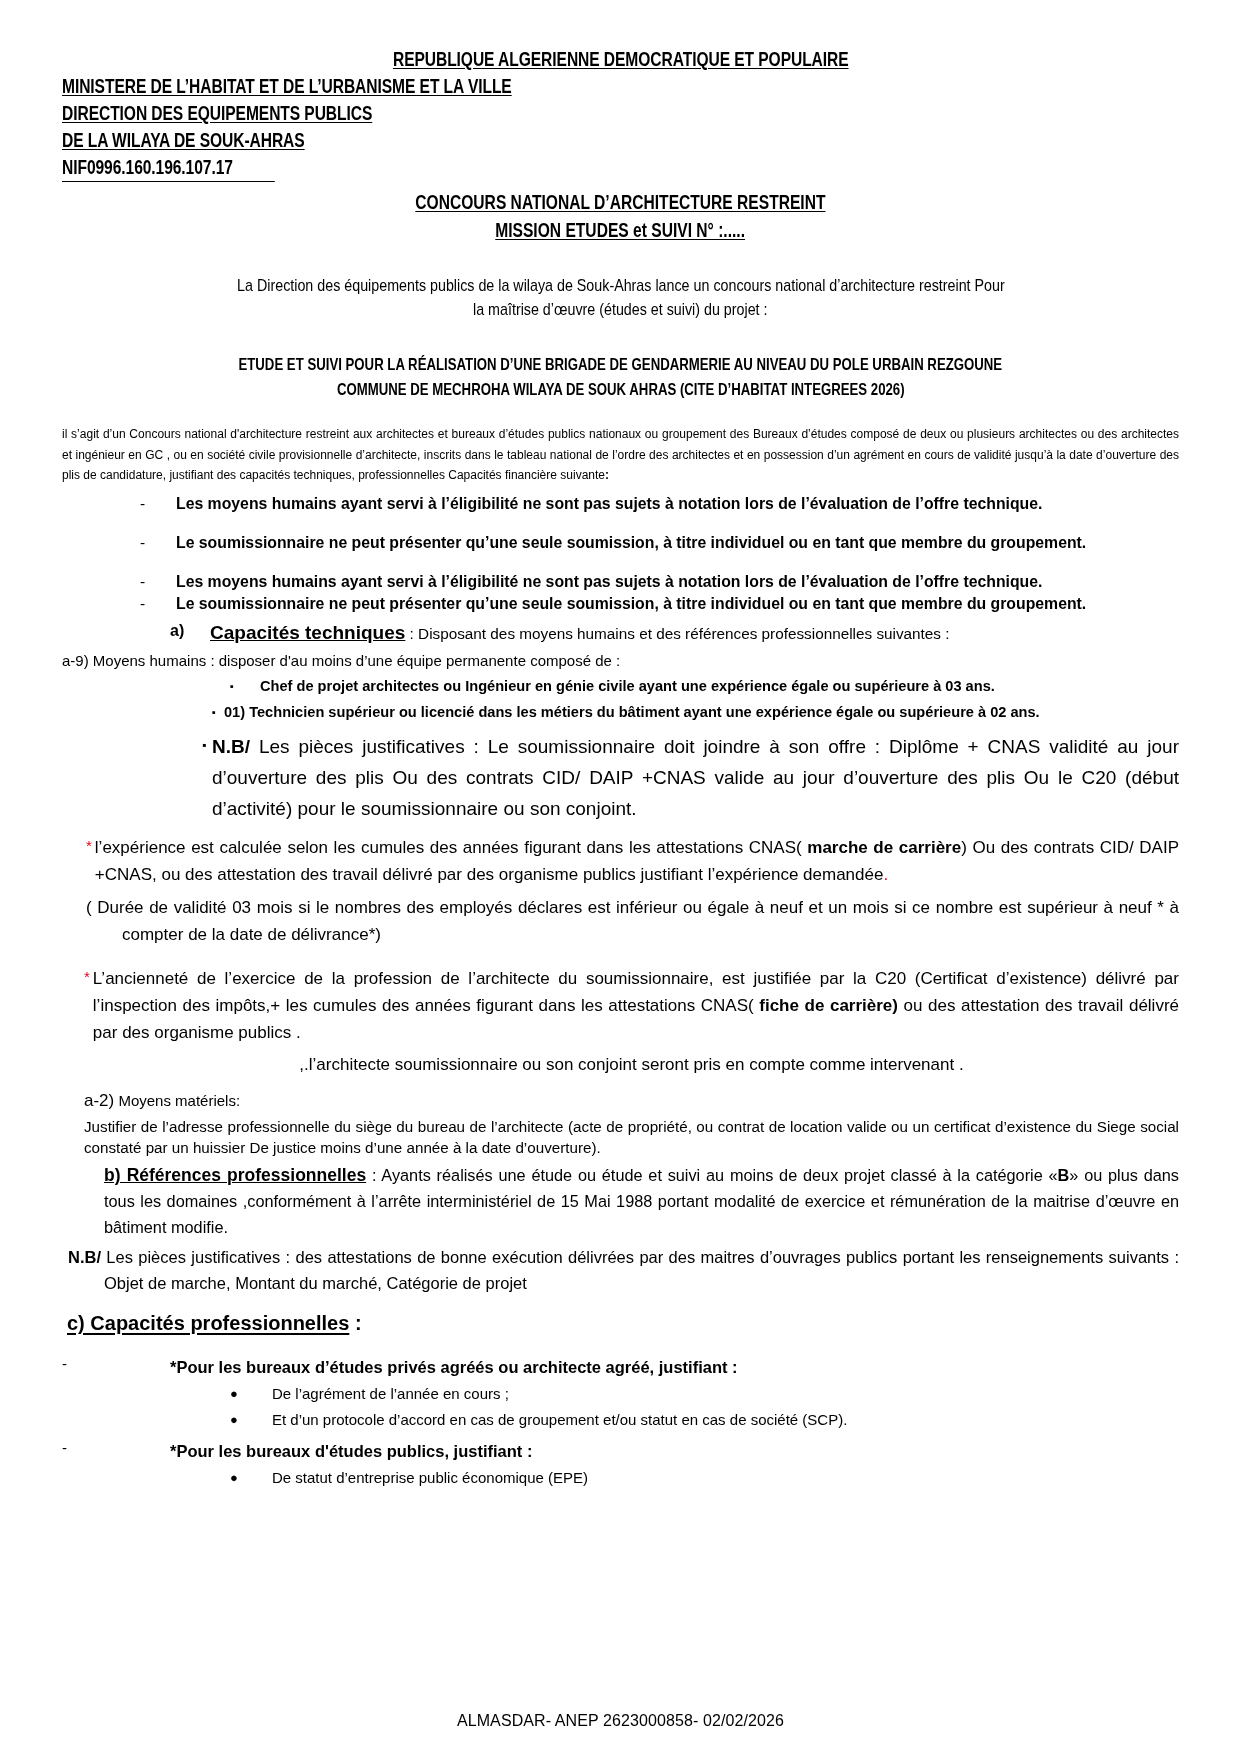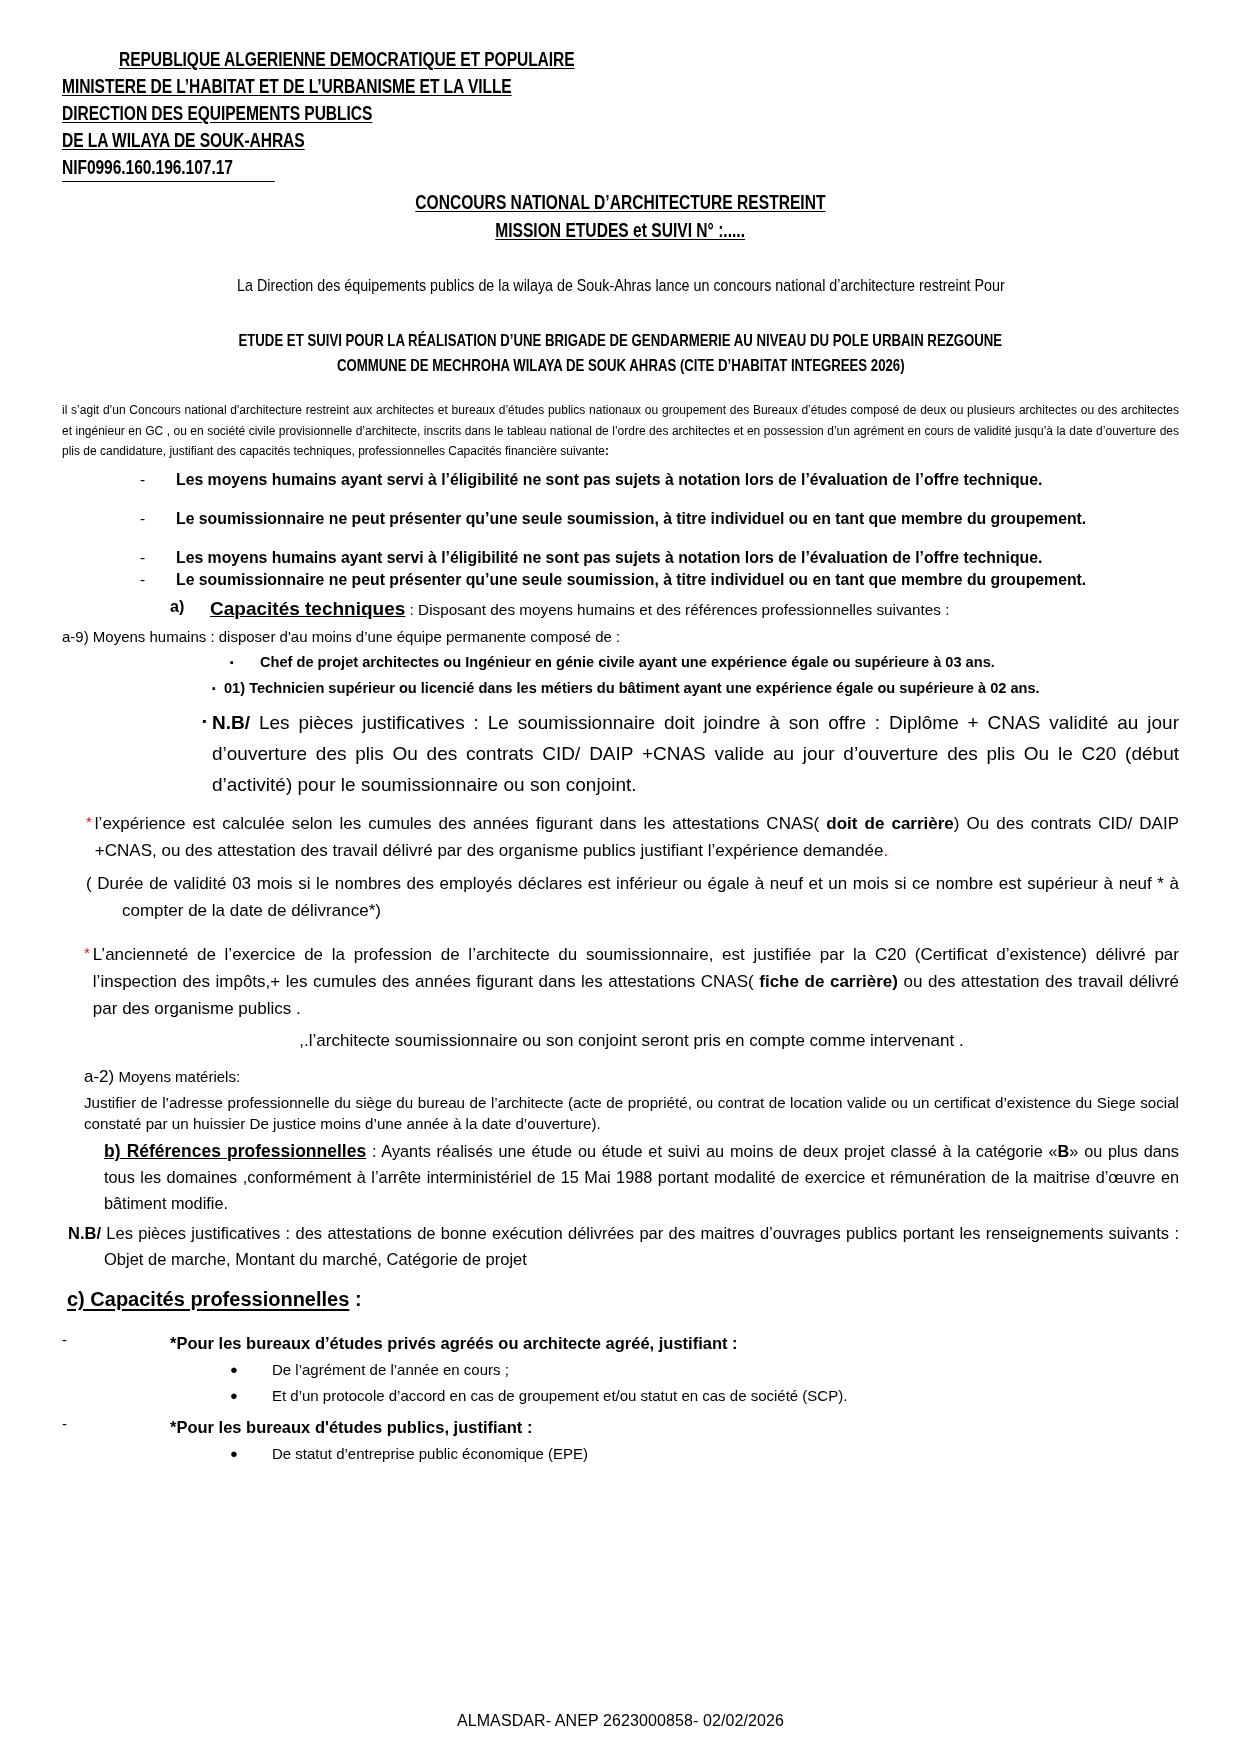--- a/index.html
+++ b/index.html
@@ -33,21 +33,21 @@
     letter-spacing: -0.1px;
     white-space: nowrap;
   }
   .hdr-line > span {
     display: inline-block;
     transform: scaleX(0.80);
     transform-origin: left center;
     text-decoration: underline;
     text-underline-offset: 2px;
   }
-  .hdr-center { text-align: left; text-decoration: underline; }
+  .hdr-center { text-align: center; text-decoration: underline; }
   .hdr-center > span { transform-origin: center center; }
 
   .hdr-nif > span { text-decoration: none; border-bottom: 1.5px solid #000; padding-right: 52px; }
 
   .title2 {
     text-align: center;
     font-weight: bold;
     font-size: 19.5px;
     line-height: 28px;
     white-space: nowrap;
@@ -244,20 +244,21 @@
     <div class="title2">
       <span>CONCOURS NATIONAL D’ARCHITECTURE RESTREINT</span>
     </div>
     <div class="title2">
       <span>MISSION ETUDES et SUIVI N° :.....</span>
     </div>
   </div>
 
   <div class="intro">
     <div><span>La Direction des équipements publics de la wilaya de Souk-Ahras lance un concours national d’architecture restreint Pour</span></div>
+    <div><span>la maîtrise d’œuvre (études et suivi) du projet :</span></div>
   </div>
 
   <div class="proj">
     <div><span>ETUDE ET SUIVI POUR LA RÉALISATION  D’UNE BRIGADE DE GENDARMERIE AU NIVEAU DU POLE URBAIN REZGOUNE</span></div>
     <div><span>COMMUNE DE MECHROHA WILAYA DE SOUK AHRAS (CITE D’HABITAT INTEGREES 2026)</span></div>
   </div>
 
   <div class="body-block">
 
     <p class="just ind-a"><span>il s’agit d’un Concours national d'architecture restreint aux architectes et bureaux d’études publics nationaux ou groupement des Bureaux d’études composé de deux ou plusieurs architectes ou des architectes et ingénieur en GC , ou en société civile provisionnelle d’architecte, inscrits dans le tableau national de l’ordre des architectes et en possession d’un agrément en cours de validité jusqu’à la date d’ouverture des plis de candidature, justifiant des capacités techniques, professionnelles Capacités financière  suivante</span><span class="b">:</span></p>
@@ -295,21 +296,21 @@
       <div class="tx">01) Technicien supérieur ou licencié dans les métiers du bâtiment ayant une expérience égale ou supérieure à 02 ans.</div>
     </div>
 
     <div class="nb-big">
       <div class="mk">▪</div>
       <div class="tx"><span class="b">N.B/</span><span> Les pièces justificatives : Le soumissionnaire doit joindre à son offre : Diplôme + CNAS validité au jour d’ouverture des plis Ou des contrats CID/ DAIP +CNAS valide au jour d’ouverture des plis   Ou le C20 (début d’activité) pour le soumissionnaire ou son conjoint.</span></div>
     </div>
 
     <div class="star-block" style="margin-left:24px;margin-top:10px;">
       <div class="mk red">*</div>
-      <div class="tx"><span>l’expérience est calculée selon les cumules des années figurant dans les attestations CNAS( </span><span class="b">doit de carrière</span><span>) Ou des contrats CID/ DAIP +CNAS, ou des attestation des travail délivré par des organisme publics   justifiant l’expérience demandée</span><span class="red">.</span></div>
+      <div class="tx"><span>l’expérience est calculée selon les cumules des années figurant dans les attestations CNAS( </span><span class="b">marche de carrière</span><span>) Ou des contrats CID/ DAIP +CNAS, ou des attestation des travail délivré par des organisme publics   justifiant l’expérience demandée</span><span class="red">.</span></div>
     </div>
 
     <p class="hang" style="margin-left:24px;margin-top:6px;"><span>( Durée de validité 03 mois si le nombres des employés déclares est inférieur ou égale à neuf et un mois si ce nombre est supérieur à neuf   * à compter de la date de délivrance*)</span></p>
 
     <div class="star-block" style="margin-left:22px;margin-top:8px;">
       <div class="mk red">*</div>
       <div class="tx"><span> L’ancienneté de l’exercice de la profession de l’architecte du soumissionnaire, est justifiée par la C20 (Certificat d’existence) délivré par l’inspection des impôts,+ les cumules des années figurant dans les attestations CNAS( </span><span class="b">fiche de carrière)</span><span> ou des attestation des travail délivré par des organisme publics  .</span></div>
     </div>
 
     <p class="lbl-17" style="margin:6px 0 0 22px;text-align:center;">,.l’architecte soumissionnaire ou son conjoint seront pris en compte comme intervenant .</p>

